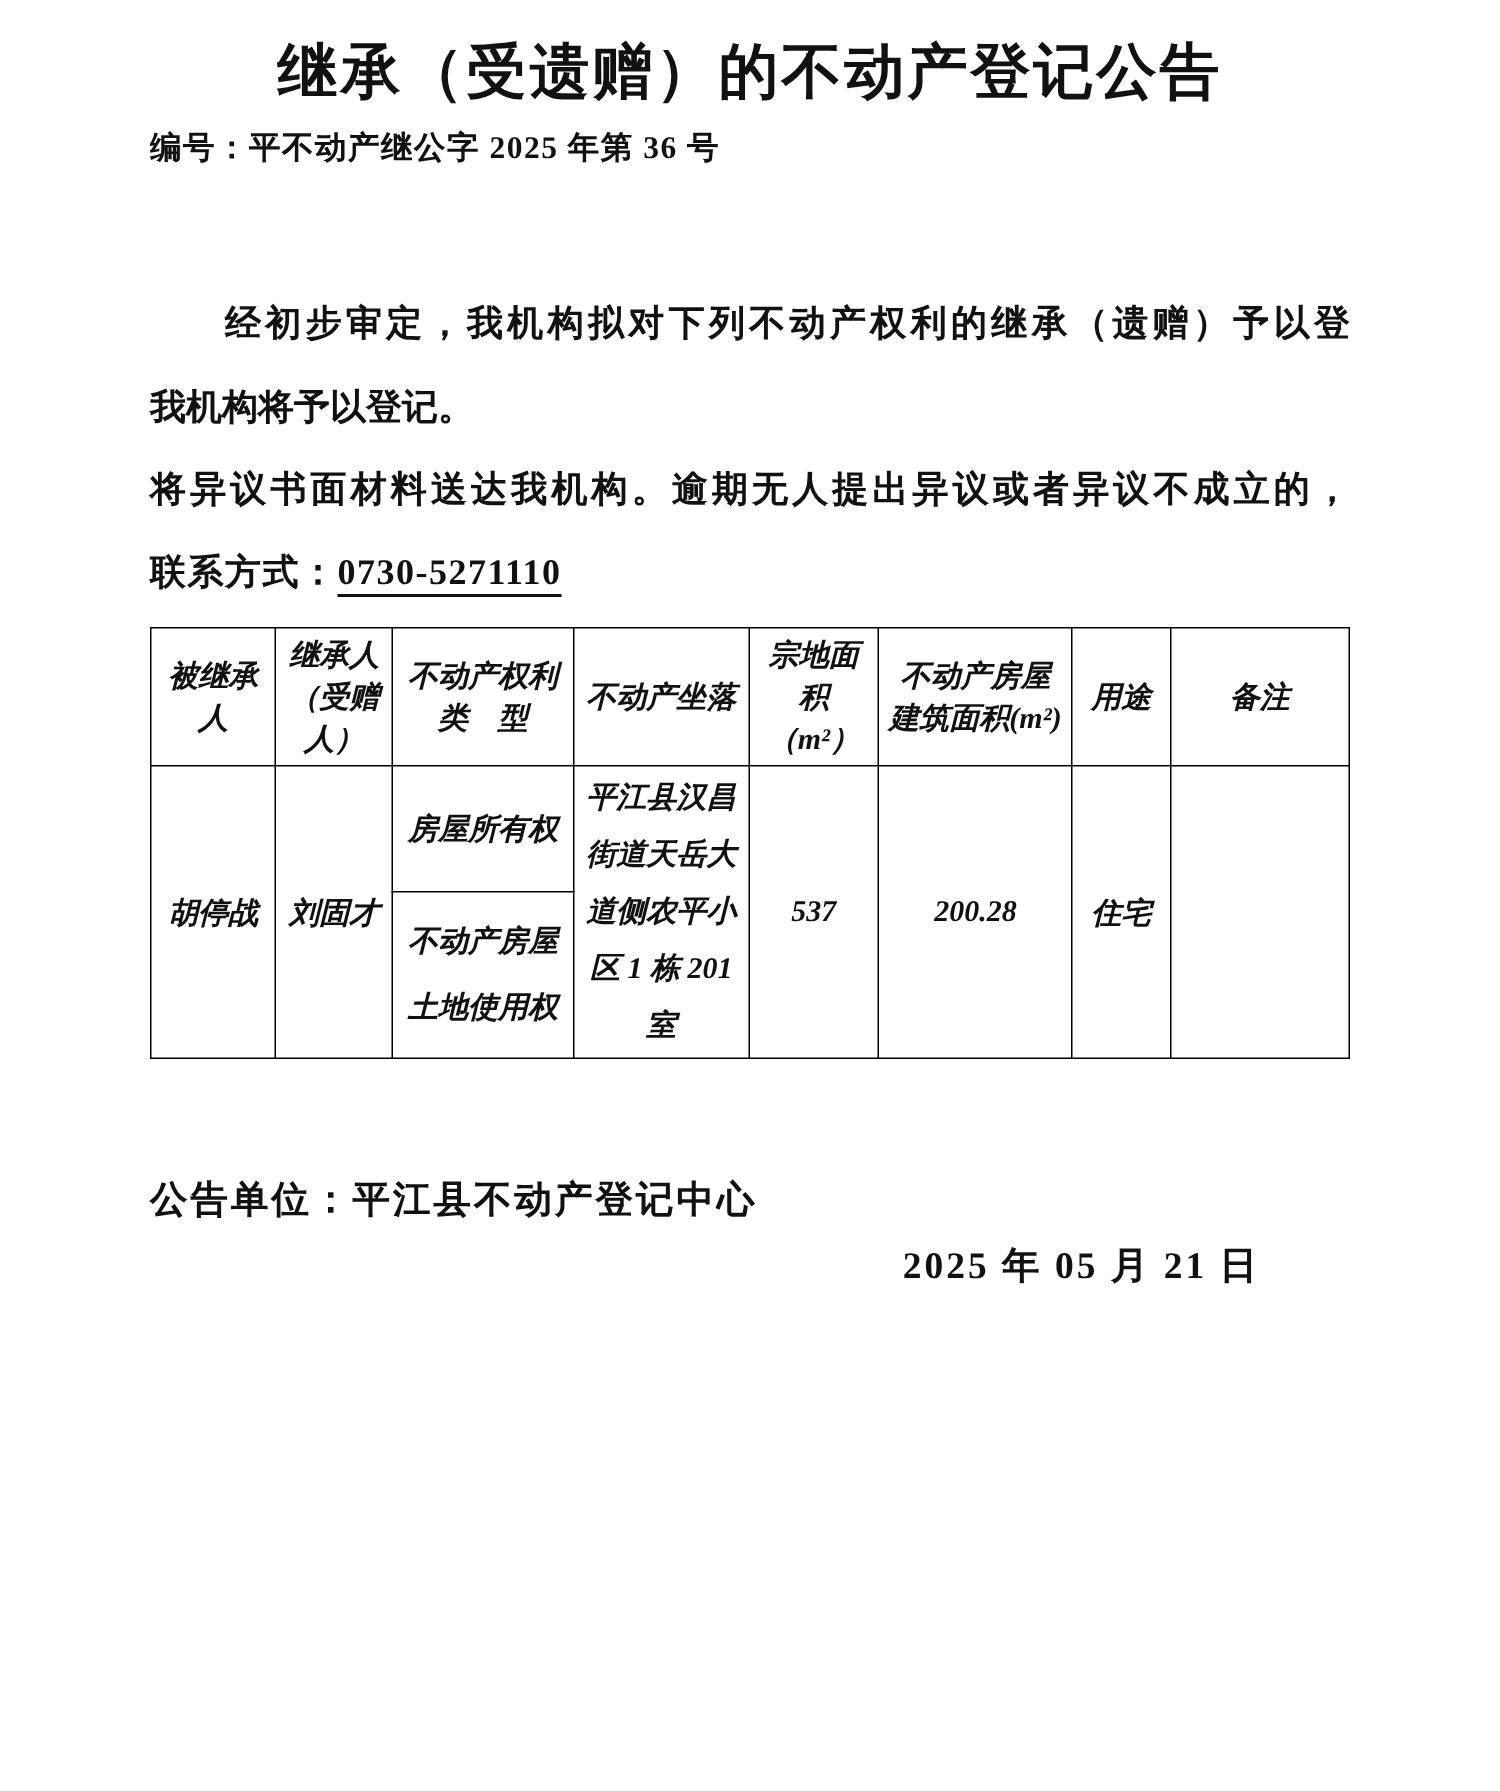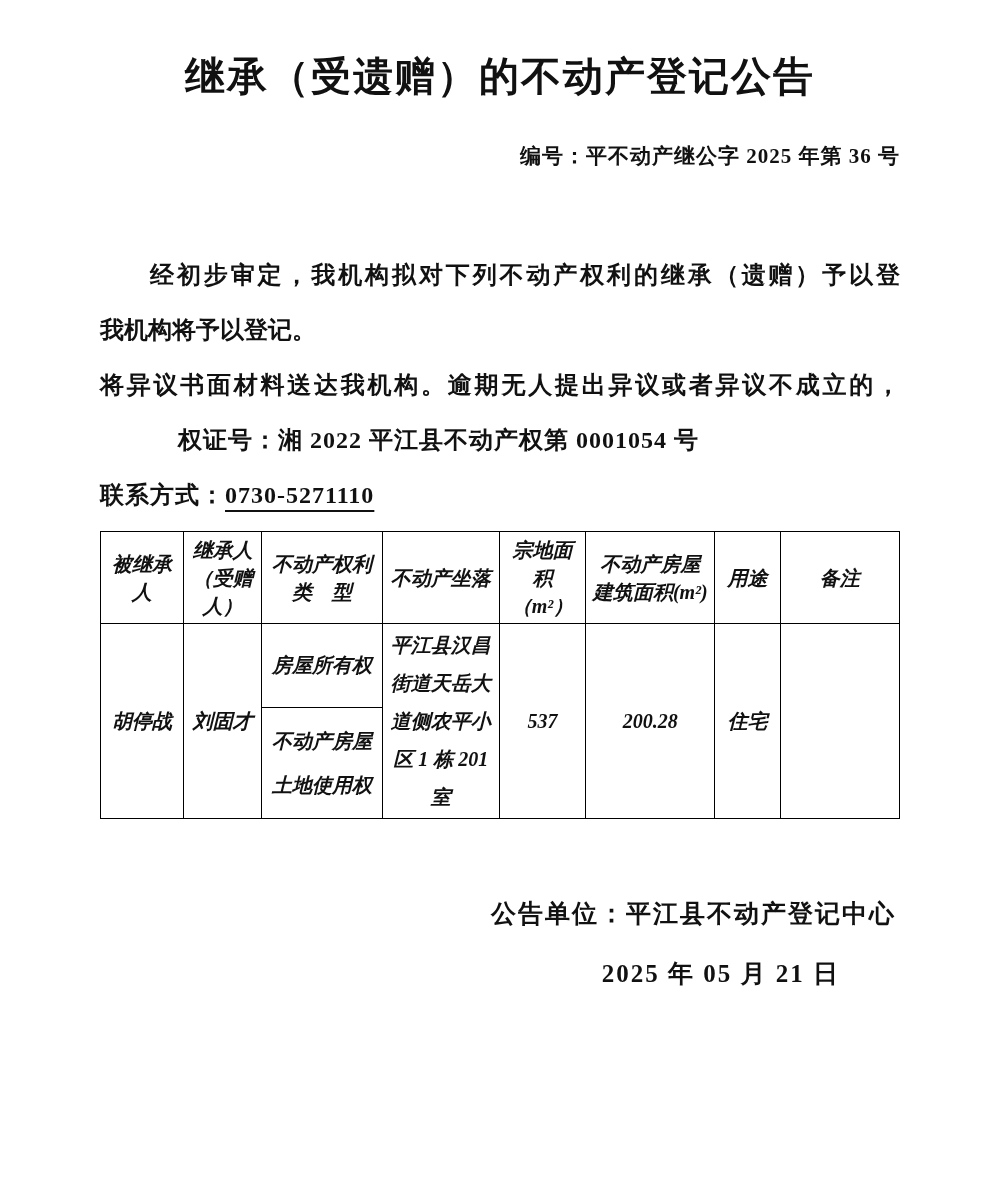--- a/index.html
+++ b/index.html
@@ -8,50 +8,50 @@
     width: 1000px;
     height: 1194px;
     background: #ffffff;
     color: #111111;
     font-family: "Liberation Serif", "DejaVu Serif", serif;
     overflow: hidden;
   }
   .page {
     width: 1000px;
     height: 1194px;
-    padding: 48px 100px 0 100px;
+    padding: 20px 100px 0 100px;
     font-weight: bold;
   }
   .title {
     font-family: "Liberation Sans", "DejaVu Sans", sans-serif;
     font-size: 40px;
     line-height: 56px;
     text-align: center;
     letter-spacing: 2px;
     font-weight: bold;
   }
   .doc-number {
-    margin-top: 38px;
+    margin-top: 8px;
     font-size: 21px;
     line-height: 28px;
-    text-align: right;
+    text-align: left;
     letter-spacing: 1px;
   }
   .body-text {
     margin-top: 78px;
     font-size: 24px;
   }
   .line {
     height: 55px;
     line-height: 55px;
     text-align: justify;
     white-space: nowrap;
   }
   .fill { text-align-last: justify; white-space: normal; }
-  .indent { padding-left: 50px; }
+  .indent { padding-left: 50px; font-family: Liberation Mono, monospace; }
   .cert-line { padding-left: 78px; letter-spacing: 1px; }
   .u {
     text-decoration: underline;
     text-underline-offset: 7px;
     text-decoration-thickness: 1.5px;
   }
   .contact-line { letter-spacing: 1px; }
   table.notice-table {
     width: 100%;
     margin-top: 8px;
@@ -72,26 +72,26 @@
   .preline { white-space: pre-line; }
   tr.hdr { height: 92px; }
   tr.row-a { height: 80px; }
   tr.row-b { height: 106px; }
   td.loc { line-height: 38px; }
   td.right2 { line-height: 44px; }
   .footer-unit {
     margin-top: 75px;
     font-size: 25px;
     line-height: 40px;
-    text-align: right;
+    text-align: left;
     letter-spacing: 2px;
     padding-right: 4px;
   }
   .footer-date {
-    margin-top: 20px;
+    margin-top: 4px;
     font-size: 25px;
     line-height: 40px;
     text-align: right;
     letter-spacing: 2px;
     padding-right: 60px;
   }
 </style>
 </head>
 <body>
 
@@ -99,21 +99,20 @@
 
   <div class="title">继承（受遗赠）的不动产登记公告</div>
 
   <div class="doc-number">编号：平不动产继公字 2025 年第 36 号</div>
 
   <div class="body-text">
     <div class="line fill indent">经初步审定，我机构拟对下列不动产权利的继承（遗赠）予以登</div>
     <div class="line">我机构将予以登记。</div>
     <div class="line fill">将异议书面材料送达我机构。逾期无人提出异议或者异议不成立的，</div>
 
-    <div class="line cert-line">权证号：湘 2022 平江县不动产权第 0001054 号</div>
 
 
     <div class="line contact-line"><span>联系方式：</span><span class="u">0730-5271110</span></div>
   </div>
 
   <table class="notice-table">
     <colgroup>
       <col style="width:83px">
       <col style="width:78px">
       <col style="width:120px">

